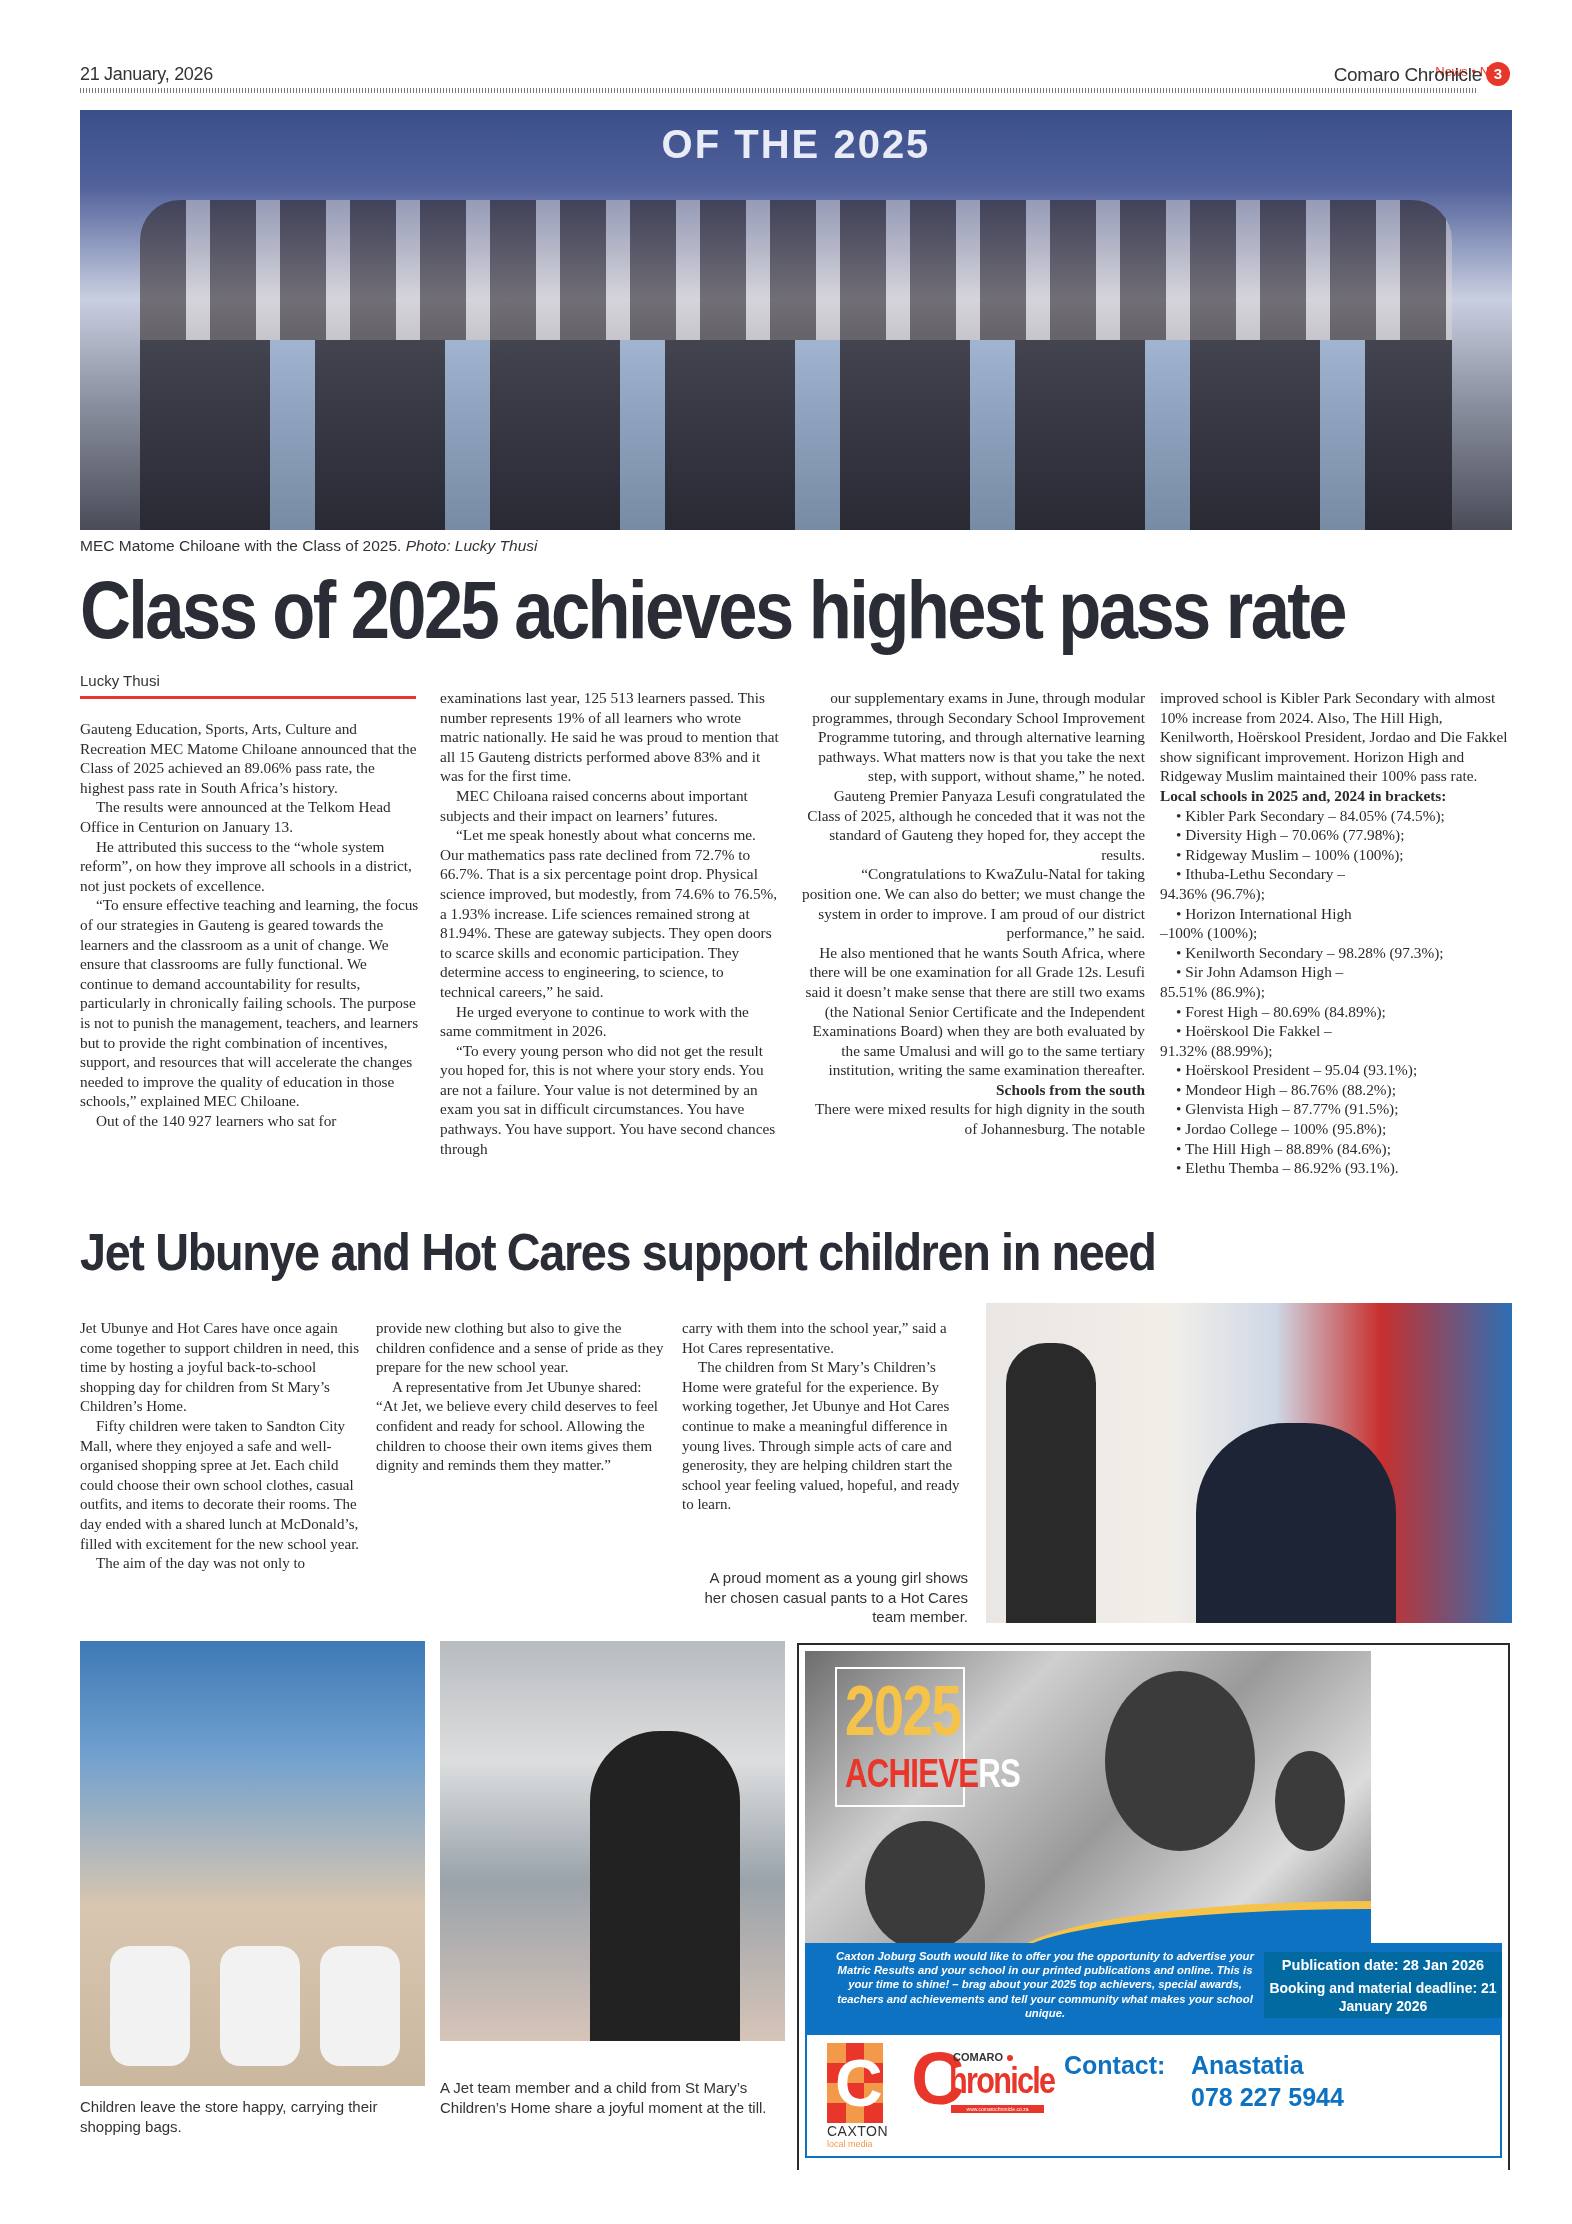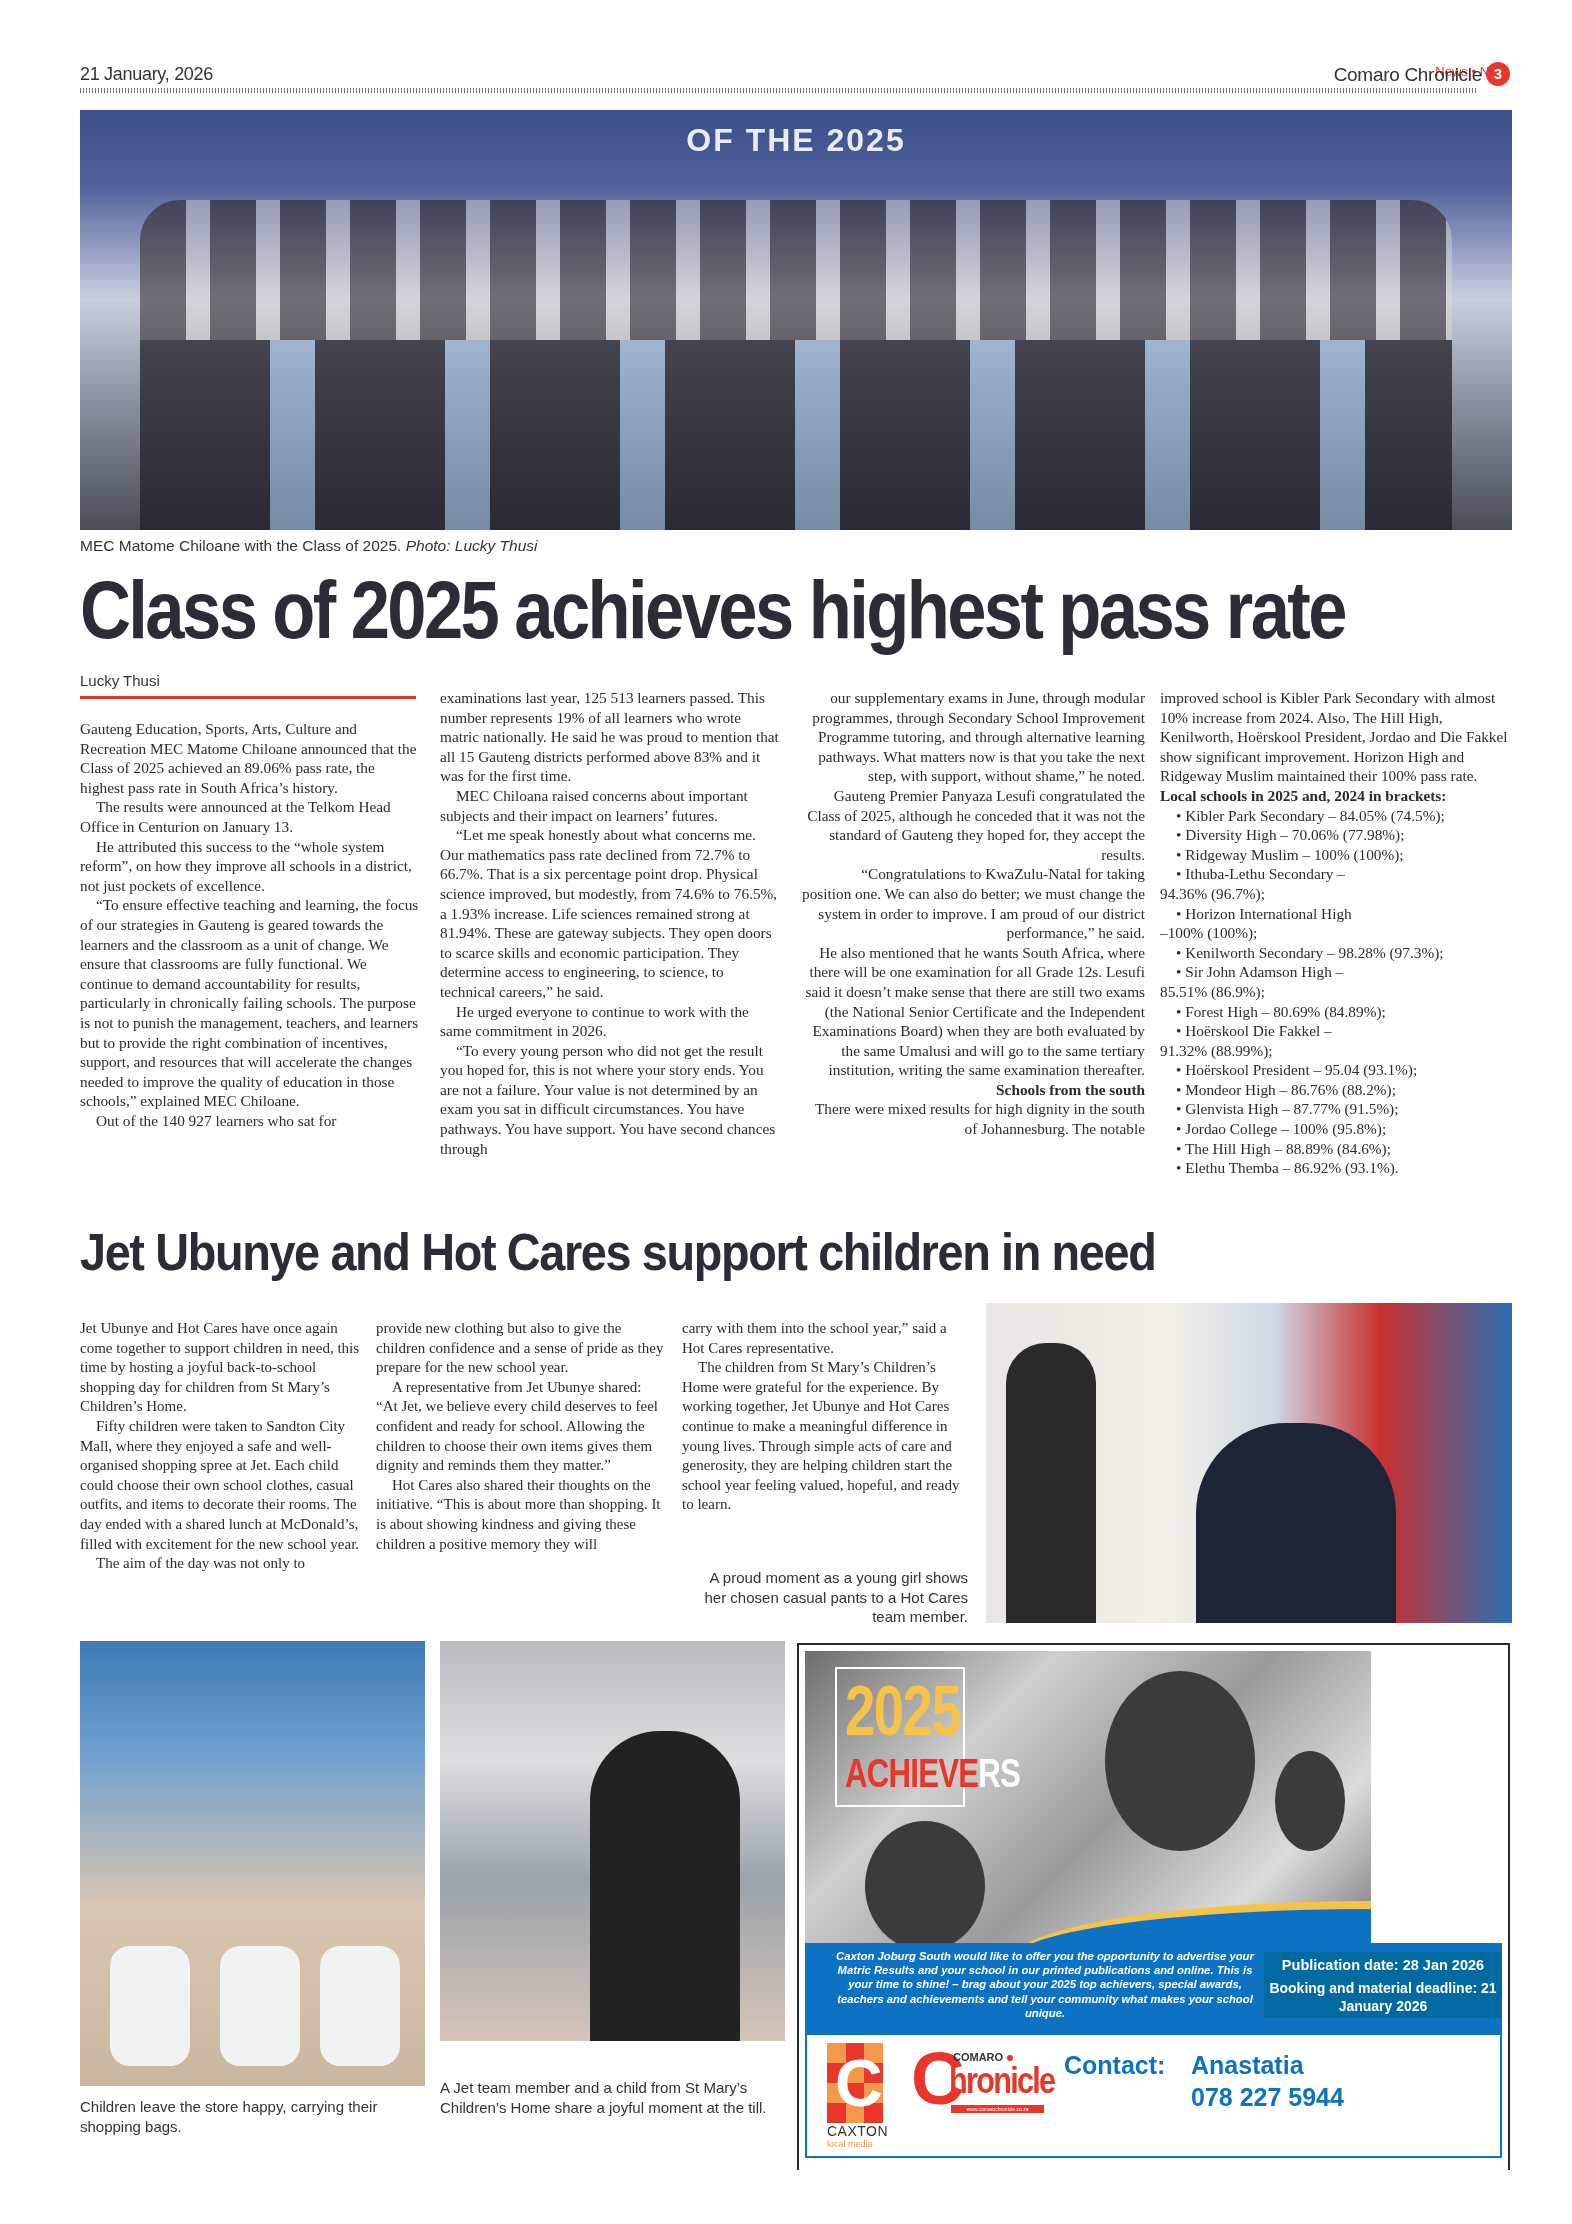--- a/index.html
+++ b/index.html
@@ -14,21 +14,21 @@
   .hdr .pagenum { position: absolute; right: 0; top: 2px; width: 24px; height: 24px; border-radius: 50%; background: #e8362a; color: #fff; font-family: "Liberation Sans", sans-serif; font-weight: bold; font-size: 15px; text-align: center; line-height: 24px; }
   .hdr .rule { position: absolute; left: 0; right: 32px; top: 28px; height: 5px;
     background: repeating-linear-gradient(90deg, #777 0 1px, #fff 1px 3px); }
 
   
   .photo { position: absolute; overflow: hidden; }
   .photo .lbl { position: absolute; left: 0; right: 0; text-align: center; font-family: "Liberation Sans", sans-serif; }
 
   .main-photo { left: 80px; top: 110px; width: 1432px; height: 420px;
     background: linear-gradient(180deg, #3a4f8a 0%, #51619b 18%, #c9cfe0 45%, #8a8f9f 70%, #4a4d58 100%); }
-  .main-photo .banner { top: 12px; font-size: 32px; font-weight: bold; color: #e9ecf6; letter-spacing: 2px; }
+  .main-photo .banner { top: 12px; font-size: 40px; font-weight: bold; color: #e9ecf6; letter-spacing: 2px; }
   .main-photo .row { position: absolute; left: 60px; right: 60px; height: 140px; }
   .main-photo .row.back { top: 90px; background: repeating-linear-gradient(90deg, rgba(40,30,30,.55) 0 46px, rgba(230,220,210,.4) 46px 70px); border-radius: 40px 40px 0 0; }
   .main-photo .row.front { top: 230px; height: 190px; background: repeating-linear-gradient(90deg, rgba(30,30,40,.75) 0 130px, rgba(150,180,215,.6) 130px 175px); }
 
   .caption-main { position: absolute; left: 80px; top: 537px; font-family: "Liberation Sans", sans-serif; font-size: 15.5px; color: #333; }
   .caption-main i { font-style: italic; }
 
   
   .headline1 { position: absolute; left: 80px; top: 560px; font-family: "Liberation Sans", sans-serif; font-weight: bold; font-size: 82px; color: #2b2d36; letter-spacing: -3px; transform: scaleX(0.86); transform-origin: left top; white-space: nowrap; line-height: 100px; }
 
@@ -188,21 +188,20 @@
 <h2 class="headline2">Jet Ubunye and Hot Cares support children in need</h2>
 
 <div class="col d1">
   <p class="first">Jet Ubunye and Hot Cares have once again come together to support children in need, this time by hosting a joyful back-to-school shopping day for children from St Mary’s Children’s Home.</p>
   <p>Fifty children were taken to Sandton City Mall, where they enjoyed a safe and well-organised shopping spree at Jet. Each child could choose their own school clothes, casual outfits, and items to decorate their rooms. The day ended with a shared lunch at McDonald’s, filled with excitement for the new school year.</p>
   <p>The aim of the day was not only to</p>
 </div>
 <div class="col d2">
   <p class="first">provide new clothing but also to give the children confidence and a sense of pride as they prepare for the new school year.</p>
   <p>A representative from Jet Ubunye shared: “At Jet, we believe every child deserves to feel confident and ready for school. Allowing the children to choose their own items gives them dignity and reminds them they matter.”</p>
-  <p>Hot Cares also shared their thoughts on the initiative. “This is about more than shopping. It is about showing kindness and giving these children a positive memory they will</p>
 </div>
 <div class="col d3">
   <p class="first">carry with them into the school year,” said a Hot Cares representative.</p>
   <p>The children from St Mary’s Children’s Home were grateful for the experience. By working together, Jet Ubunye and Hot Cares continue to make a meaningful difference in young lives. Through simple acts of care and generosity, they are helping children start the school year feeling valued, hopeful, and ready to learn.</p>
 </div>
 
 <div class="cap-right">A proud moment as a young girl shows her chosen casual pants to a Hot Cares team member.</div>
 
 <div class="photo photo-girl">
   <div class="kid"></div>

